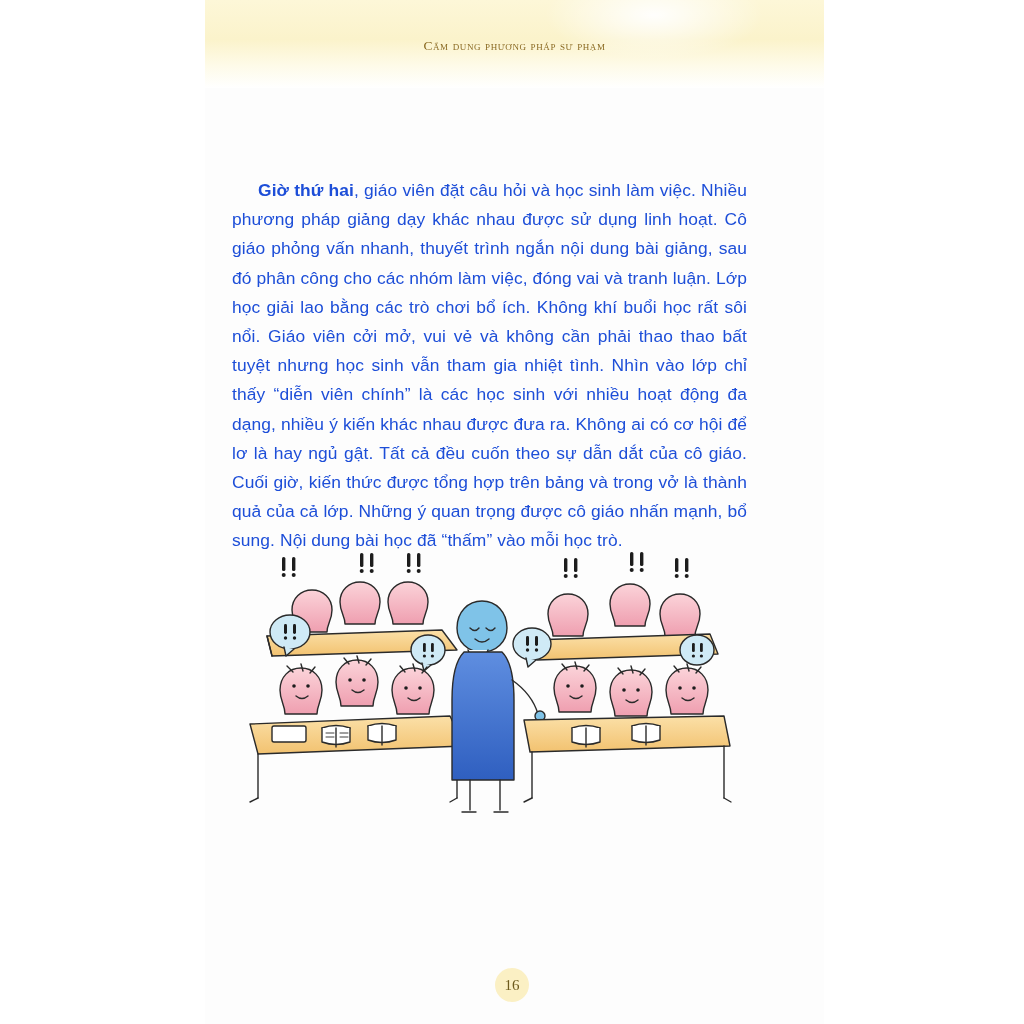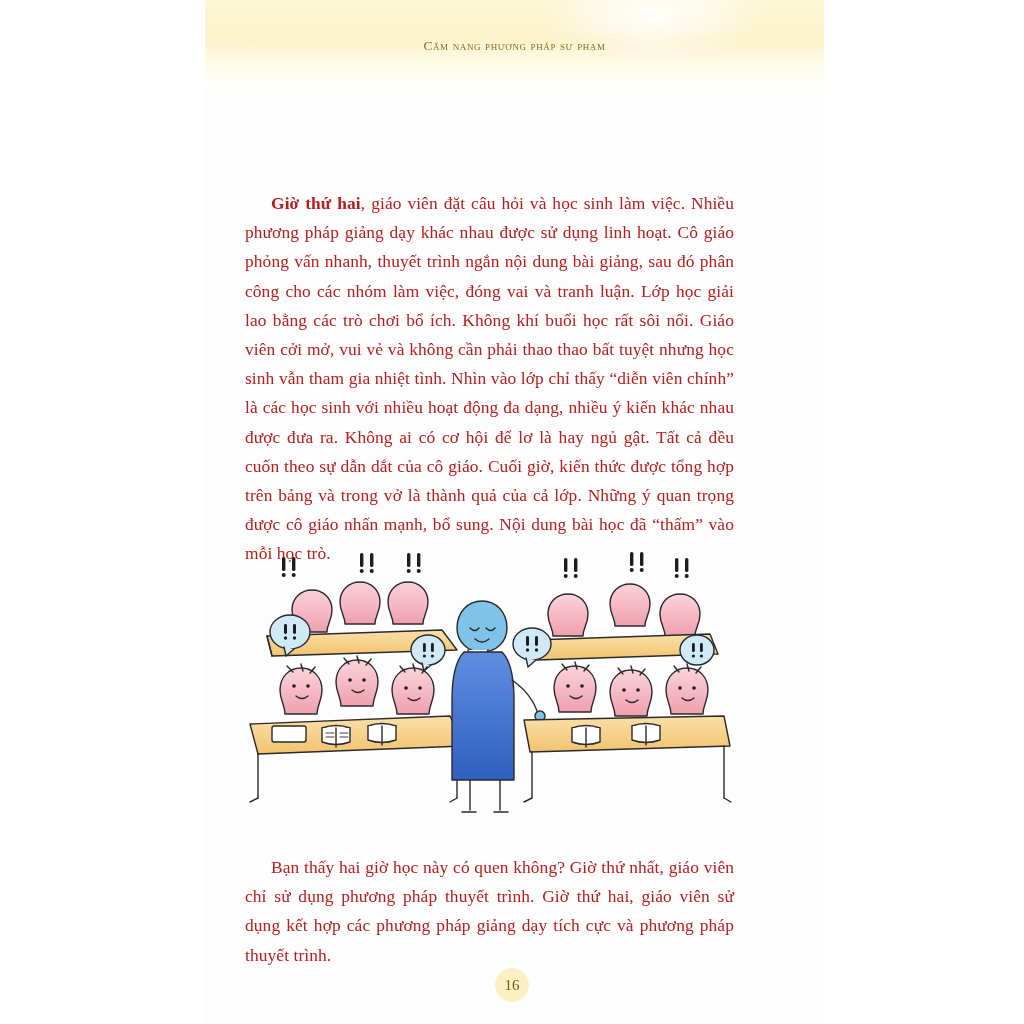--- a/index.html
+++ b/index.html
@@ -52,27 +52,27 @@
     white-space: nowrap;
   }
   
   .content {
     position: absolute;
     left: 232px;
     top: 176px;
     width: 515px;
   }
   p.body-text {
-    margin: 13px;
-    font-family: Liberation Serif, serif;
+    margin: 0;
+    font-family: Liberation Sans, sans-serif;
     font-size: 17.4px;
     line-height: 29.2px;
     text-align: justify;
     text-align-last: left;
-    color: #b91c1c;
+    color: #1d4ed8;
     letter-spacing: 0.1px;
   }
   p.body-text .indent {
     display: inline-block;
     width: 26px;
   }
   .lead-bold {
     font-weight: bold;
   }
   
@@ -120,21 +120,21 @@
 </head>
 <body>
 
 <div class="page">
 
   <div class="edge-left"></div>
   <div class="edge-right"></div>
 
   <div class="header-band">
     <div class="glow"></div>
-    <div class="header-title">Cẩm nang phương pháp sư phạm</div>
+    <div class="header-title">Cẩm dung phương pháp sư phạm</div>
   </div>
 
   <div class="content">
     <p class="body-text"><span class="indent"></span><span class="lead-bold">Giờ thứ hai</span><span>, giáo viên đặt câu hỏi và học sinh làm việc. Nhiều phương pháp giảng dạy khác nhau được sử dụng linh hoạt. Cô giáo phỏng vấn nhanh, thuyết trình ngắn nội dung bài giảng, sau đó phân công cho các nhóm làm việc, đóng vai và tranh luận. Lớp học giải lao bằng các trò chơi bổ ích. Không khí buổi học rất sôi nổi. Giáo viên cởi mở, vui vẻ và không cần phải thao thao bất tuyệt nhưng học sinh vẫn tham gia nhiệt tình. Nhìn vào lớp chỉ thấy “diễn viên chính” là các học sinh với nhiều hoạt động đa dạng, nhiều ý kiến khác nhau được đưa ra. Không ai có cơ hội để lơ là hay ngủ gật. Tất cả đều cuốn theo sự dẫn dắt của cô giáo. Cuối giờ, kiến thức được tổng hợp trên bảng và trong vở là thành quả của cả lớp. Những ý quan trọng được cô giáo nhấn mạnh, bổ sung. Nội dung bài học đã “thấm” vào mỗi học trò.</span></p>
   </div>
 
   <div class="illustration">
     <svg viewBox="0 0 515 285" width="515" height="285">
       <defs>
         <linearGradient id="deskg" x1="0" y1="0" x2="0" y2="1">
@@ -313,18 +313,15 @@
           <path d="M340 188 l0 14 q14 5 28 0 l0 -14" fill="#ffffff"></path>
           <path d="M354 188 l0 19"></path>
           <path d="M400 186 q14 -5 28 0 q-14 5 -28 0 z" fill="#ffffff"></path>
           <path d="M400 186 l0 14 q14 5 28 0 l0 -14" fill="#ffffff"></path>
           <path d="M414 186 l0 19"></path>
         </g>
       </g>
     </svg>
   </div>
 
-  <div class="closing">
-    <p class="body-text"><span class="indent"></span><span>Bạn thấy hai giờ học này có quen không? Giờ thứ nhất, giáo viên chỉ sử dụng phương pháp thuyết trình. Giờ thứ hai, giáo viên sử dụng kết hợp các phương pháp giảng dạy tích cực và phương pháp thuyết trình.</span></p>
-  </div>
 
   <div class="folio">16</div>
 </div>
 
 </body></html>

